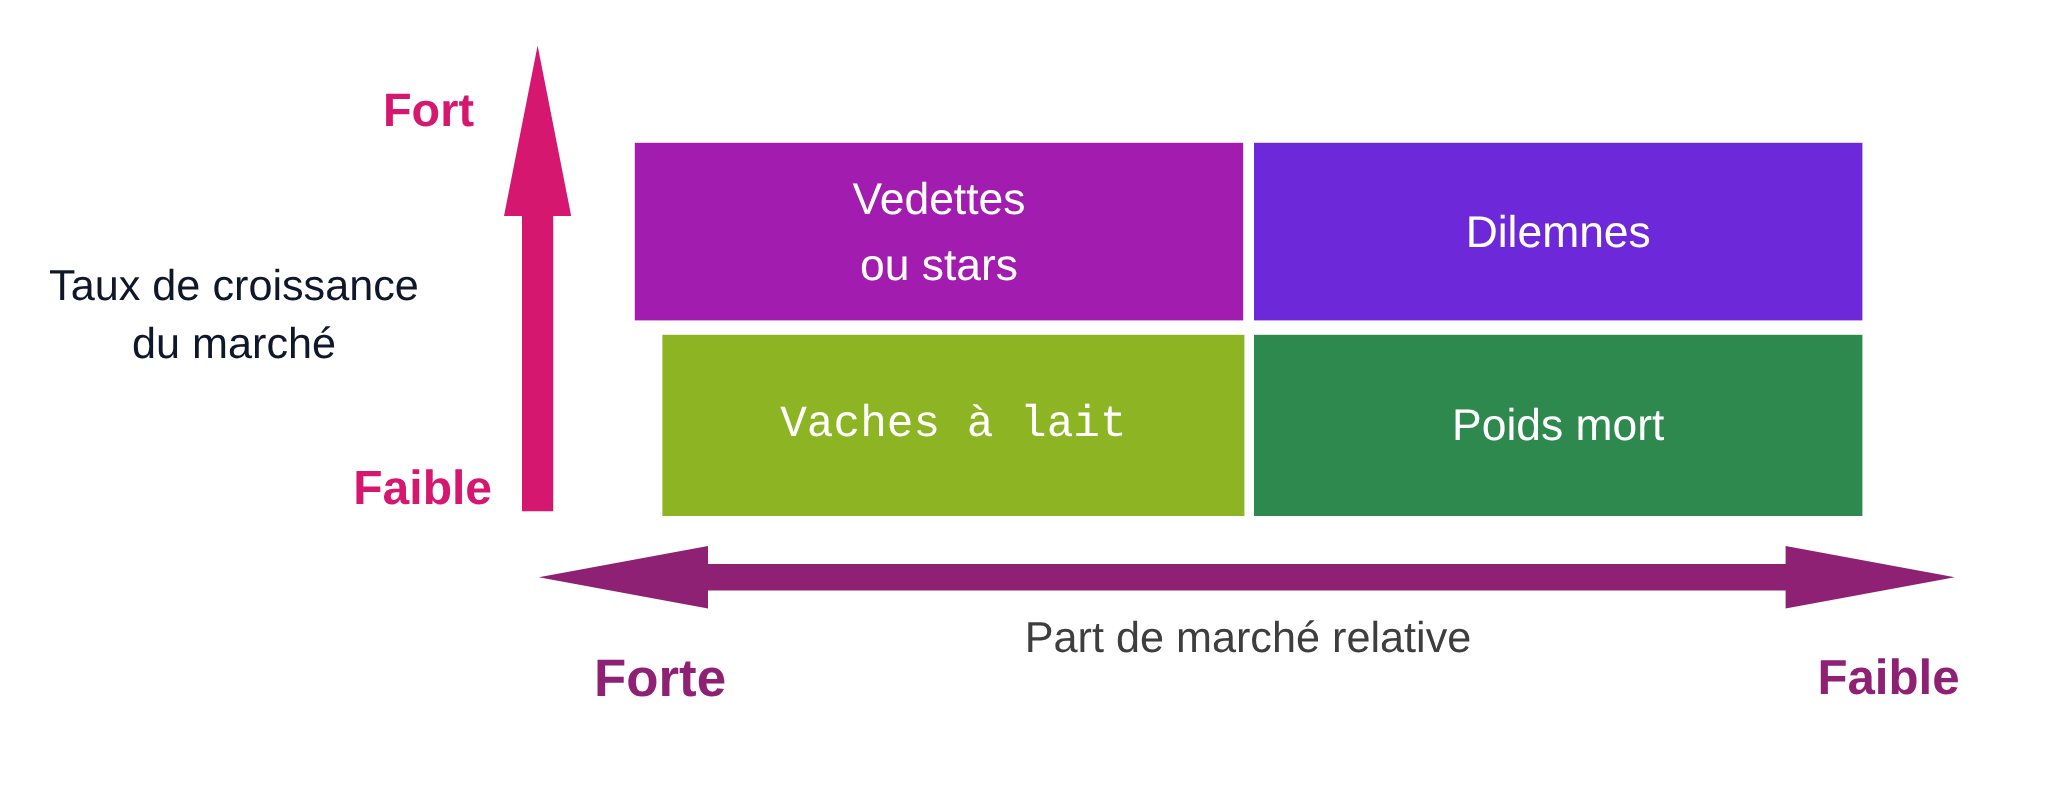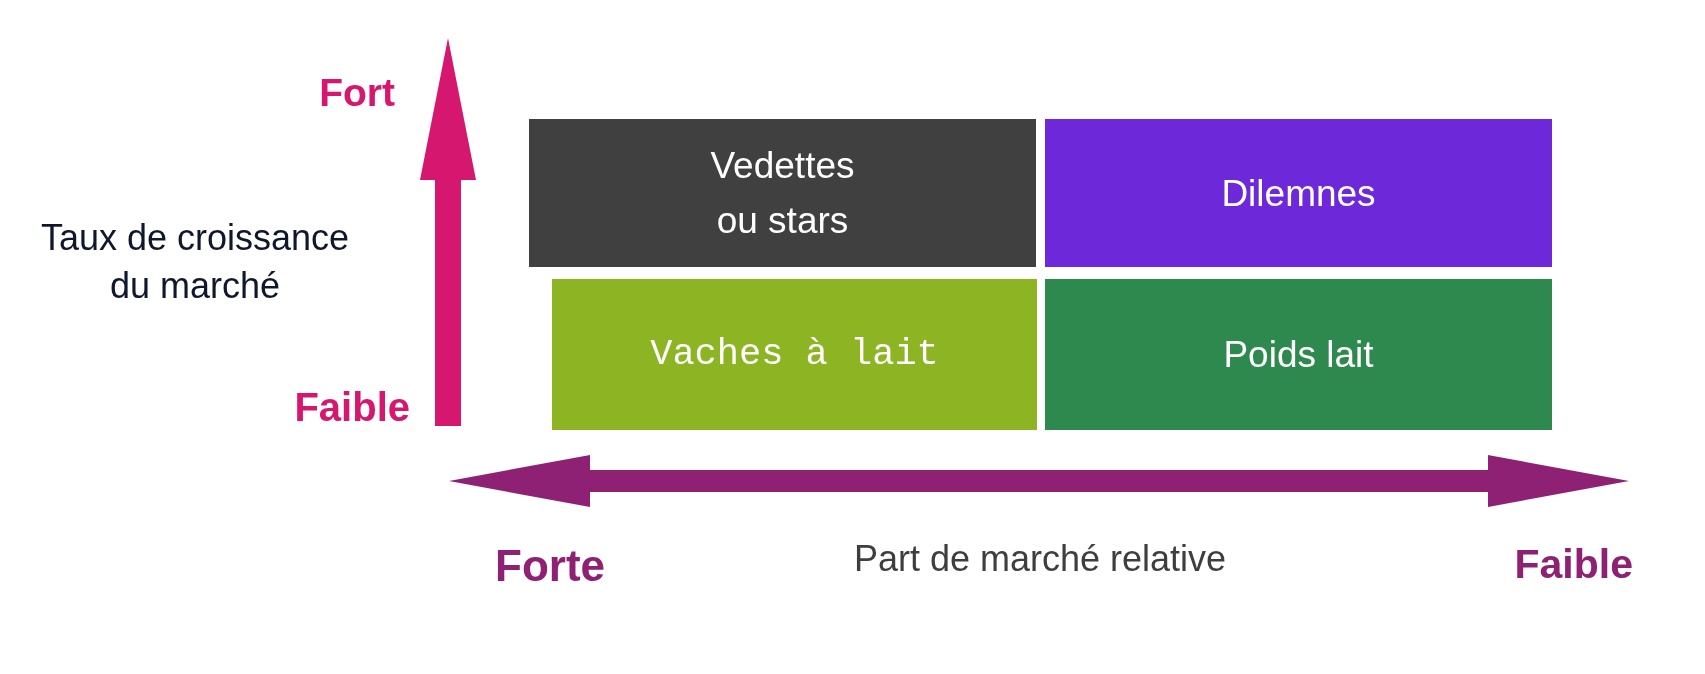--- a/index.html
+++ b/index.html
@@ -39,21 +39,21 @@
     position: absolute;
     text-align: center;
     font-size: 36px;
   }
   .y-title {
     left: 5px; top: 214px; width: 380px;
     line-height: 48px;
     white-space: pre-line;
   }
   .x-title {
-    left: 780px; top: 539px; width: 520px;
+    left: 780px; top: 511px; width: 520px;
     line-height: 40px;
   }
 
   .axis-extreme {
     position: absolute;
     font-weight: bold;
     text-align: right;
     line-height: 1.1;
   }
   .y-high { left: 255px; top: 72px;  width: 140px; font-size: 39px; }
@@ -74,28 +74,28 @@
     <polygon points="9,29 150,3 150,18 1048,18 1048,3 1189,29 1048,55 1048,40 150,40 150,55" fill="#8F2174"></polygon>
   </svg>
 
   <div class="axis-extreme y-high" style="color: rgb(214, 23, 111);">Fort</div>
 
   <div class="axis-extreme y-low" style="color: rgb(214, 23, 111);">Faible</div>
 
   <div class="axis-title y-title" style="color: #0f172a;">Taux de croissance
 du marché</div>
 
-  <div class="quadrant q-tl" style="background-color: #404040;">Vedettes
+  <div class="quadrant q-tl" style="background-color: #a21caf;">Vedettes
 ou stars</div>
 
   <div class="quadrant q-tr" style="background-color: #6d28d9;">Dilemnes</div>
 
   <div class="quadrant q-bl" style="background-color: rgb(140, 180, 35);">Vaches à lait</div>
 
-  <div class="quadrant q-br" style="background-color: rgb(45, 137, 77);">Poids lait</div>
+  <div class="quadrant q-br" style="background-color: rgb(45, 137, 77);">Poids mort</div>
 
   <div class="axis-extreme x-high" style="color: rgb(143, 33, 116);">Forte</div>
 
   <div class="axis-title x-title" style="color: rgb(62, 62, 62);">Part de marché relative</div>
 
   <div class="axis-extreme x-low" style="color: rgb(143, 33, 116);">Faible</div>
 
 </div>
 
 </body></html>

